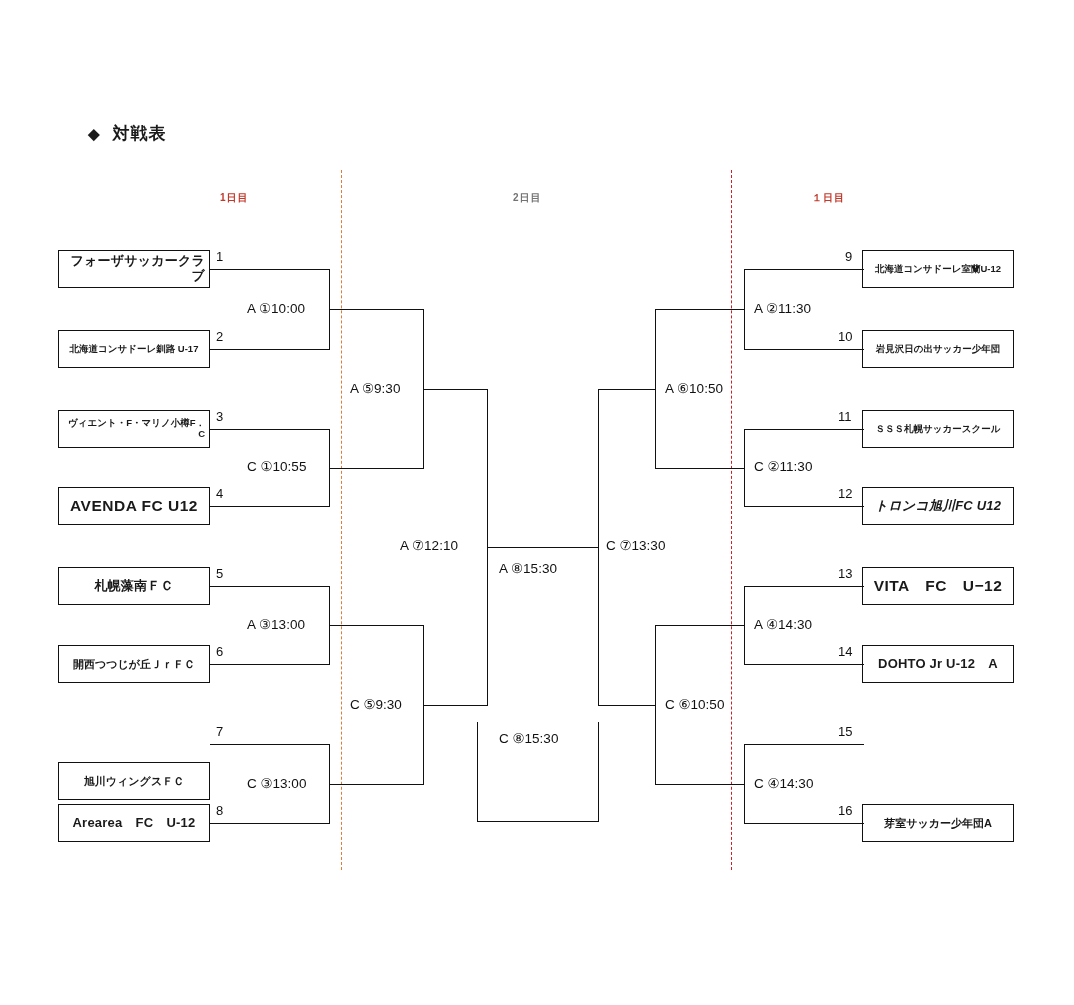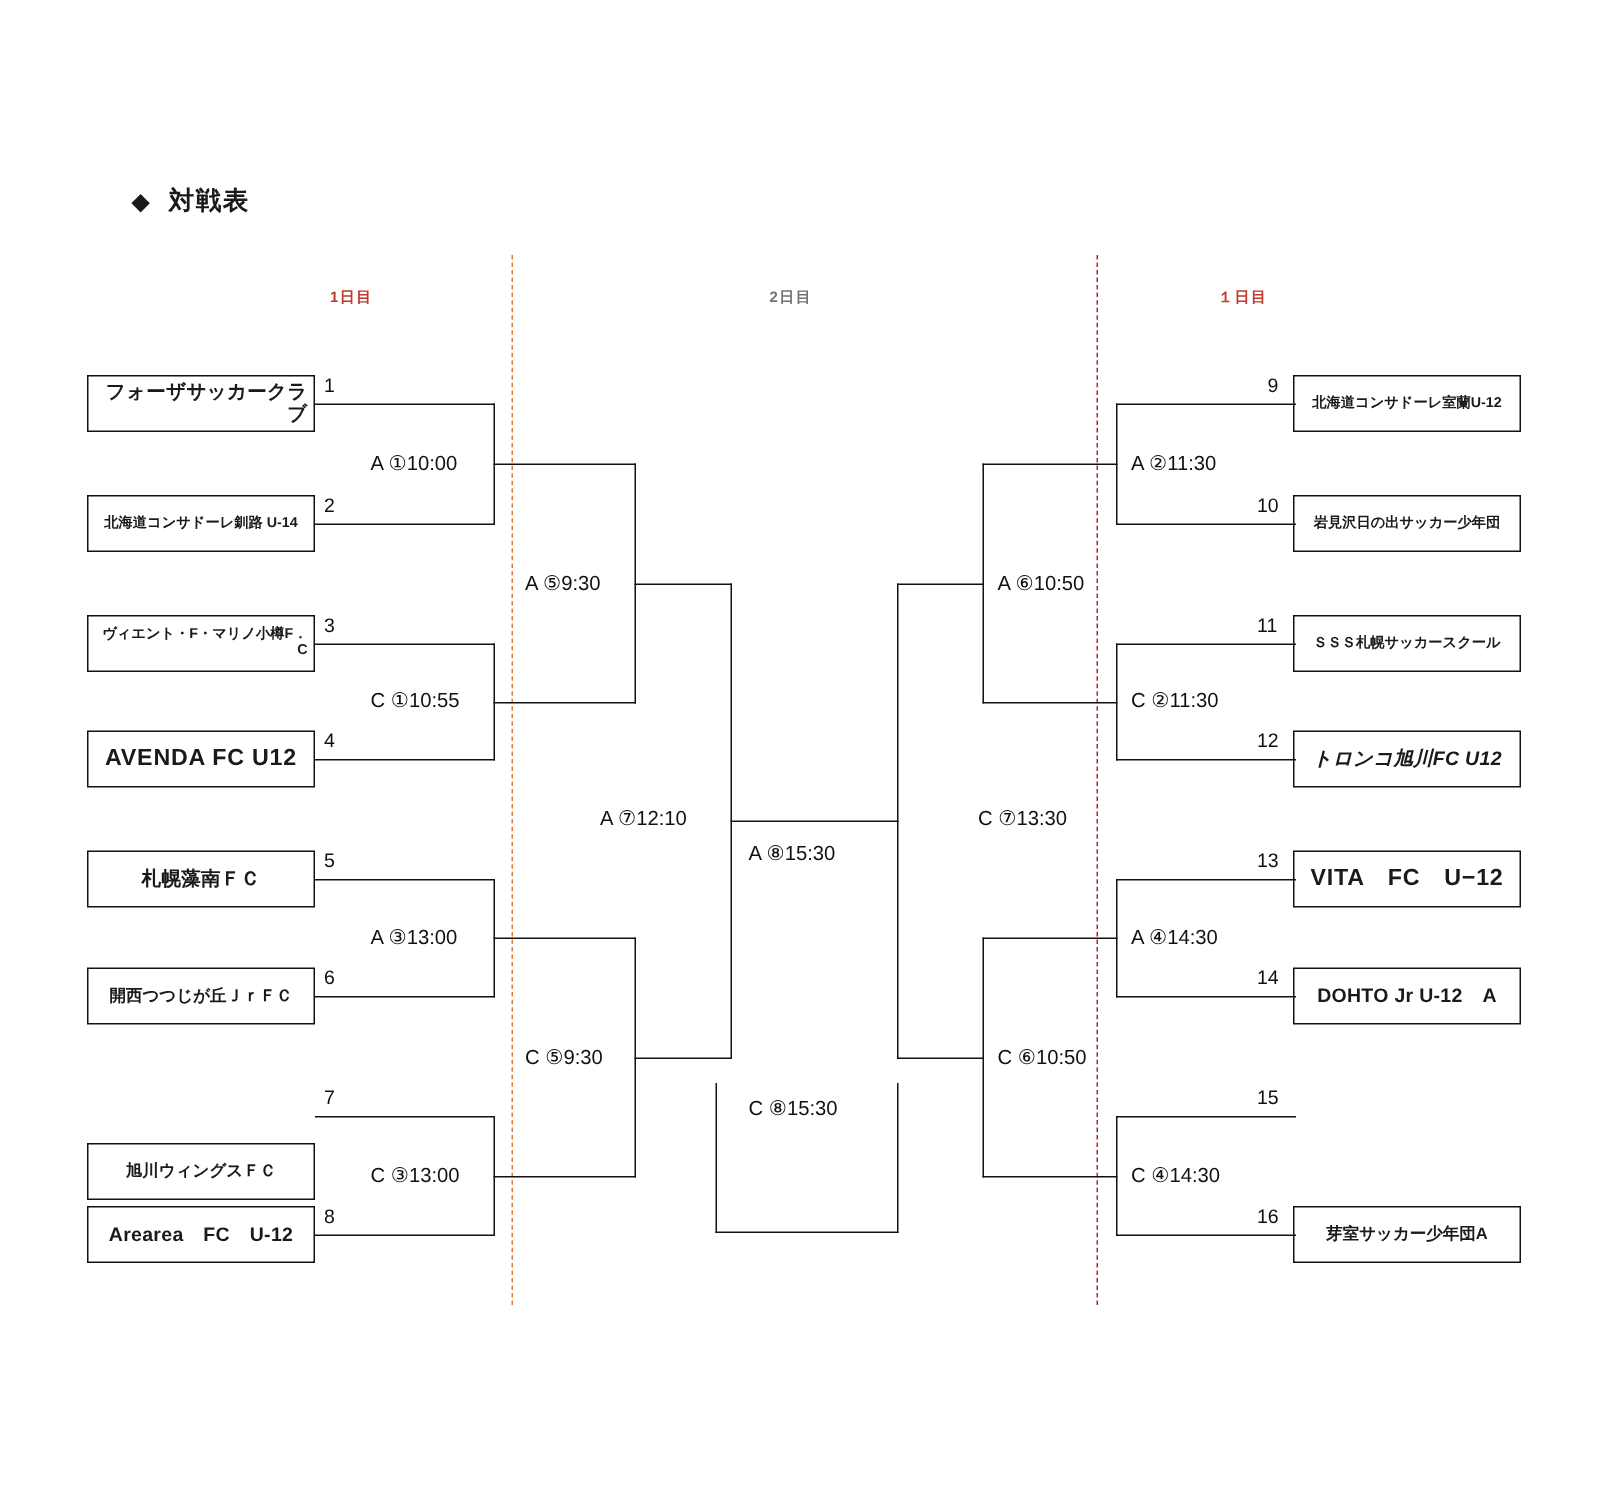--- a/index.html
+++ b/index.html
@@ -121,21 +121,21 @@
   <div class="daylabel day-blue" style="left:513px; top:191px;">2日目</div>
   <div class="daylabel day-red" style="left:812px; top:191px;">１日目</div>
 
   <div class="divider orange" style="left:341px;"></div>
   <div class="divider red" style="left:731px;"></div>
 
   <div class="team" style="left:58px;  top:250px;">
       <span class="t-md">フォーザサッカークラブ</span>
     </div>
   <div class="team" style="left:58px;  top:330px;">
-      <span class="t-xs">北海道コンサドーレ釧路 U-14</span>
+      <span class="t-xs">北海道コンサドーレ釧路 U-17</span>
     </div>
   <div class="team" style="left:58px;  top:410px;">
       <span class="t-xs">ヴィエント・F・マリノ小樽F．C</span>
     </div>
   <div class="team" style="left:58px;  top:487px;">
       <span class="t-lg">AVENDA FC U12</span>
     </div>
   <div class="team" style="left:58px;  top:567px;">
       <span class="t-md">札幌藻南ＦＣ</span>
     </div>
@@ -255,21 +255,21 @@
   <div class="match" style="left:245px; top:458px;">C ①10:55</div>
   <div class="match" style="left:245px; top:616px;">A ③13:00</div>
   <div class="match" style="left:245px; top:775px;">C ③13:00</div>
 
   <div class="match" style="left:348px; top:380px;">A ⑤9:30</div>
   <div class="match" style="left:348px; top:696px;">C ⑤9:30</div>
 
   <div class="match" style="left:398px; top:537px;">A ⑦12:10</div>
   <div class="match" style="left:497px; top:560px;">A ⑧15:30</div>
   <div class="match" style="left:497px; top:730px;">C ⑧15:30</div>
-  <div class="match" style="left:604px; top:537px;margin-left:46px;">C ⑦13:30</div>
+  <div class="match" style="left:604px; top:537px;">C ⑦13:30</div>
 
   <div class="match" style="left:752px; top:300px;">A ②11:30</div>
   <div class="match" style="left:752px; top:458px;">C ②11:30</div>
   <div class="match" style="left:752px; top:616px;">A ④14:30</div>
   <div class="match" style="left:752px; top:775px;">C ④14:30</div>
 
   <div class="match" style="left:663px; top:380px;">A ⑥10:50</div>
   <div class="match" style="left:663px; top:696px;">C ⑥10:50</div>
 
 </div>

